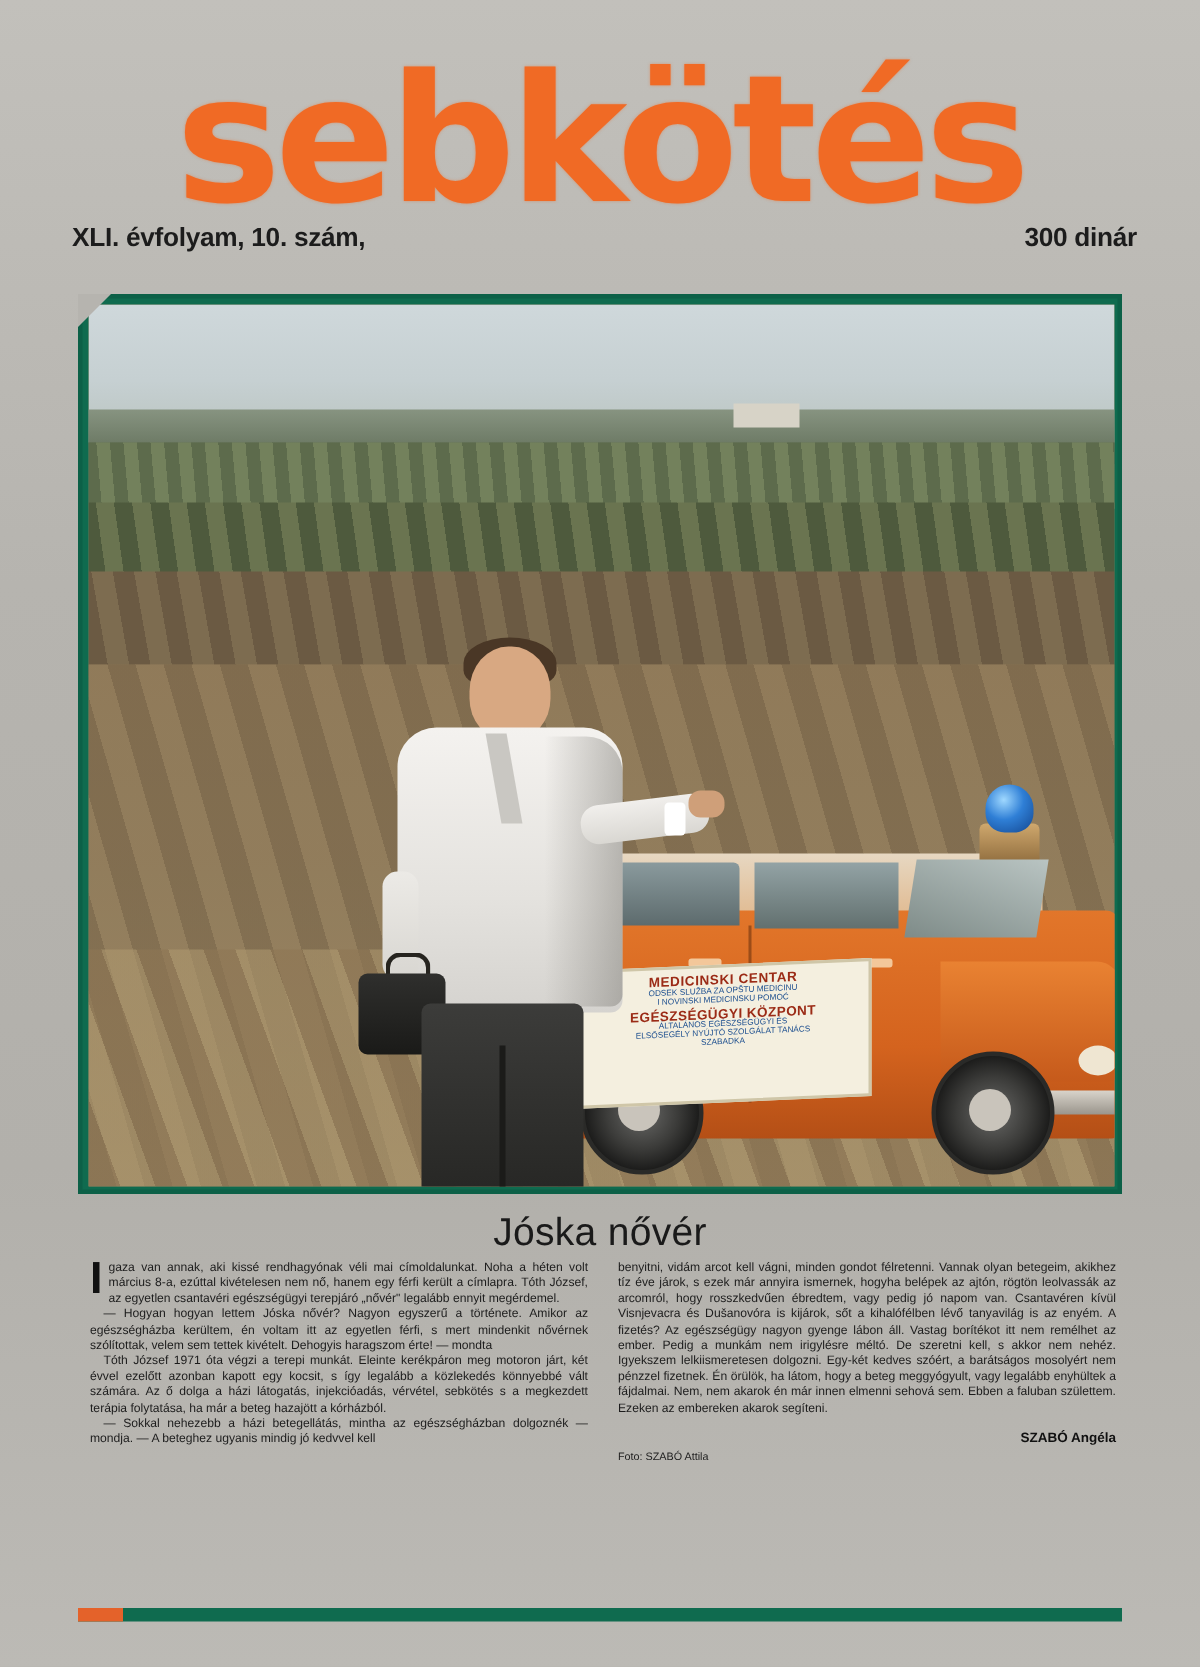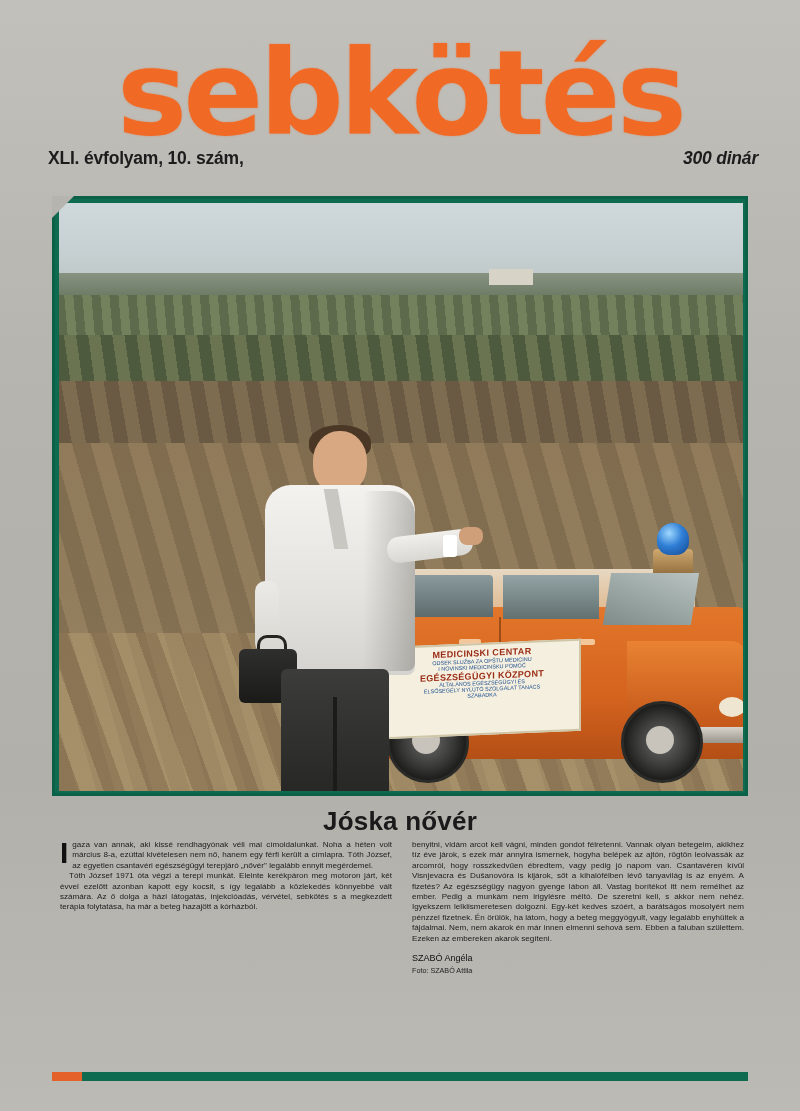--- a/index.html
+++ b/index.html
@@ -50,21 +50,21 @@
     color: #1c1c1c;
     display: flex;
     justify-content: space-between;
     align-items: baseline;
   }
   .issue-line span {
     white-space: nowrap;
   }
   .issue-vol { letter-spacing: -0.2px; }
   .issue-place { margin-left: -26px; }
-  .issue-price { letter-spacing: -0.2px; font-style: italic; }
+  .issue-price { letter-spacing: -0.2px; }
 
   
   .photo-frame {
     position: absolute;
     top: 196px;
     left: 52px;
     width: 696px;
     height: 600px;
     background: #0f6b4f;
     padding: 0;
@@ -297,21 +297,21 @@
     background: linear-gradient(180deg,#eceae6,#d8d6d1);
     border-radius: 10px;
   }
 
   
   .headline {
     position: absolute;
     top: 806px; left: 0; width: 800px;
     text-align: center;
     font-size: 26px;
-    font-weight: bold;
+    font-weight: normal;
     color: #1a1a1a;
     letter-spacing: 0.2px;
   }
 
   
   .article {
     position: absolute;
     top: 840px; left: 60px;
     width: 684px;
     display: flex;
@@ -329,22 +329,23 @@
   .dropcap {
     float: left;
     font-size: 30px;
     line-height: 24px;
     font-weight: bold;
     margin: 1px 4px 0 0;
     color: #111;
   }
   .byline {
     margin-top: 9px;
+    text-align: right;
     font-size: 9px;
-    font-weight: normal;
+    font-weight: bold;
     color: #111;
   }
   .credit {
     text-align: left;
     font-size: 7.2px;
     color: #222;
     margin-top: 3px;
   }
 
   
@@ -430,21 +431,23 @@
         <div class="doc-leg-split"></div>
       </div>
     </div>
   </div>
 
   <div class="headline">Jóska nővér</div>
 
   <div class="article">
     <div class="col">
       <p class="first"><span class="dropcap">I</span><span>gaza van annak, aki kissé rendhagyónak véli mai címoldalunkat. Noha a héten volt március 8-a, ezúttal kivételesen nem nő, hanem egy férfi került a címlapra. Tóth József, az egyetlen csantavéri egészségügyi terepjáró „nővér" legalább ennyit megérdemel.</span></p>
+      <p>— Hogyan hogyan lettem Jóska nővér? Nagyon egyszerű a története. Amikor az egészségházba kerültem, én voltam itt az egyetlen férfi, s mert mindenkit nővérnek szólítottak, velem sem tettek kivételt. Dehogyis haragszom érte! — mondta</p>
       <p>Tóth József 1971 óta végzi a terepi munkát. Eleinte kerékpáron meg motoron járt, két évvel ezelőtt azonban kapott egy kocsit, s így legalább a közlekedés könnyebbé vált számára. Az ő dolga a házi látogatás, injekcióadás, vérvétel, sebkötés s a megkezdett terápia folytatása, ha már a beteg hazajött a kórházból.</p>
+      <p>— Sokkal nehezebb a házi betegellátás, mintha az egészségházban dolgoznék — mondja. — A beteghez ugyanis mindig jó kedvvel kell</p>
     </div>
     <div class="col">
       <p class="first">benyitni, vidám arcot kell vágni, minden gondot félretenni. Vannak olyan betegeim, akikhez tíz éve járok, s ezek már annyira ismernek, hogyha belépek az ajtón, rögtön leolvassák az arcomról, hogy rosszkedvűen ébredtem, vagy pedig jó napom van. Csantavéren kívül Visnjevacra és Dušanovóra is kijárok, sőt a kihalófélben lévő tanyavilág is az enyém. A fizetés? Az egészségügy nagyon gyenge lábon áll. Vastag borítékot itt nem remélhet az ember. Pedig a munkám nem irigylésre méltó. De szeretni kell, s akkor nem nehéz. Igyekszem lelkiismeretesen dolgozni. Egy-két kedves szóért, a barátságos mosolyért nem pénzzel fizetnek. Én örülök, ha látom, hogy a beteg meggyógyult, vagy legalább enyhültek a fájdalmai. Nem, nem akarok én már innen elmenni sehová sem. Ebben a faluban születtem. Ezeken az embereken akarok segíteni.</p>
       <div class="byline">SZABÓ Angéla</div>
       <div class="credit">Foto: SZABÓ Attila</div>
     </div>
   </div>
 
   <div class="footer-bar"></div>
 </div>

